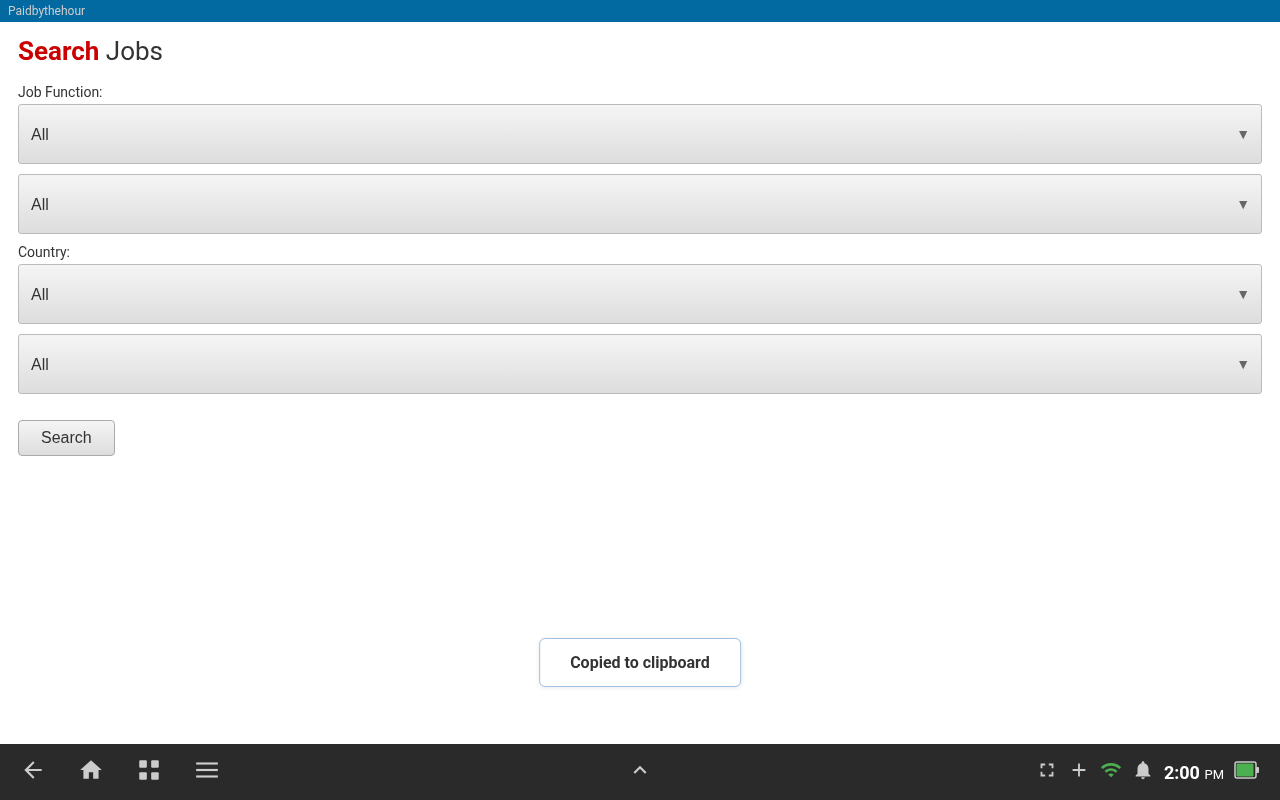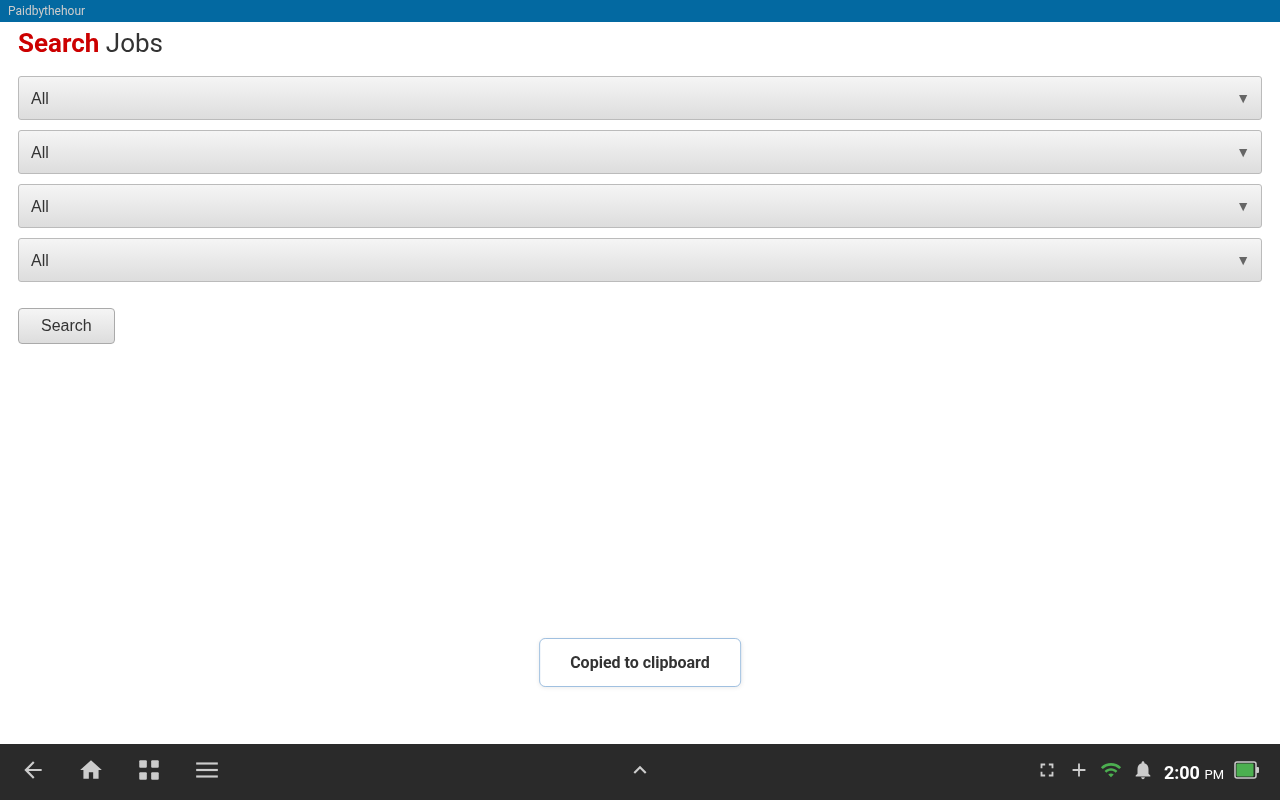--- a/index.html
+++ b/index.html
@@ -14,21 +14,21 @@
       align-items: center;
       padding: 0 8px;
     }
     #top-bar-title {
       color: #ccc;
       font-size: 12px;
     }
 
     
     #main {
-      padding: 6px 18px;
+      padding: 14px 18px;
       background: #fff;
     }
 
     
     #page-title {
       font-size: 26px;
       margin-bottom: 18px;
       font-weight: normal;
     }
     #page-title .search-part {
@@ -45,21 +45,21 @@
       margin-bottom: 10px;
     }
     .form-label {
       font-size: 14px;
       color: #333;
       margin-bottom: 4px;
       display: block;
     }
     .form-select {
       width: 100%;
-      height: 44px;
+      height: 60px;
       background: linear-gradient(to bottom, #f5f5f5, #ddd);
       border: 1px solid #bbb;
       border-radius: 3px;
       padding: 0 12px;
       font-size: 16px;
       color: #333;
       appearance: none;
       -webkit-appearance: none;
       cursor: pointer;
       outline: none;
@@ -182,38 +182,40 @@
 
 <div id="main">
 
   
   <div id="page-title">
     <span class="search-part">Search</span><span class="jobs-part"> Jobs</span>
   </div>
 
   
   <div class="form-group">
+    <label class="form-label">Job Function:</label>
     <div class="select-wrapper">
       <select class="form-select">
         <option>All</option>
       </select>
     </div>
   </div>
 
   
   <div class="form-group">
     <div class="select-wrapper">
       <select class="form-select">
         <option>All</option>
       </select>
     </div>
   </div>
 
   
   <div class="form-group">
+    <label class="form-label">Country:</label>
     <div class="select-wrapper">
       <select class="form-select">
         <option>All</option>
       </select>
     </div>
   </div>
 
   
   <div class="form-group">
     <div class="select-wrapper">

